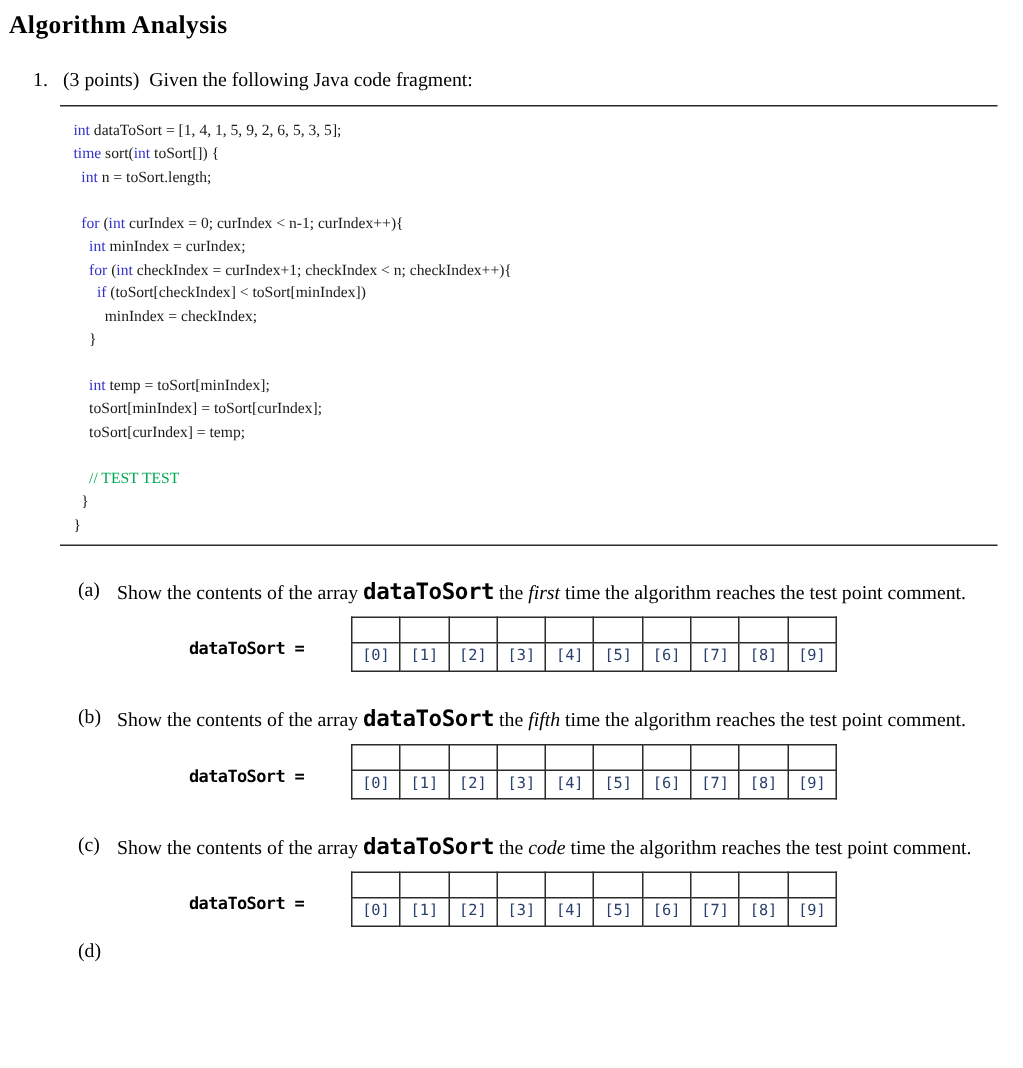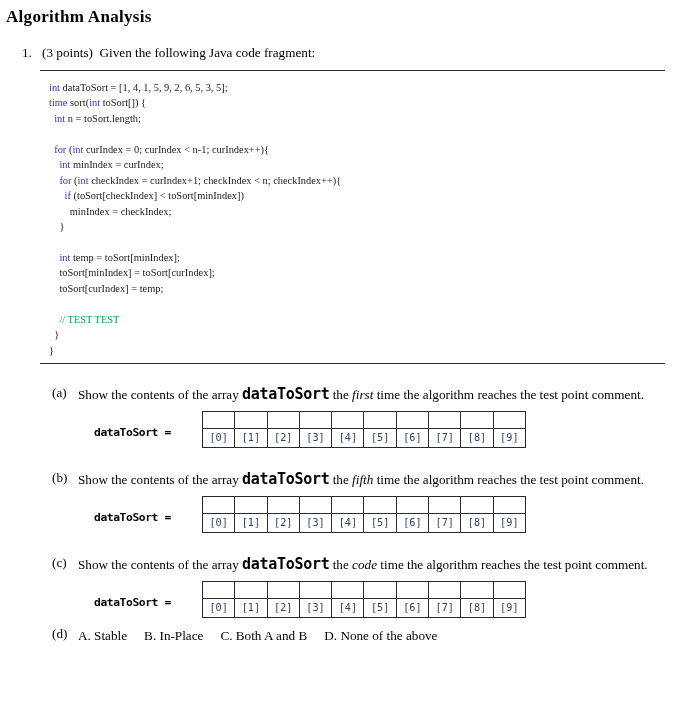--- a/index.html
+++ b/index.html
@@ -98,21 +98,21 @@
     font-size: 15px;
     font-weight: bold;
     letter-spacing: -0.3px;
   }
   .ital { font-style: italic; }
 
   
   .array-row {
     position: relative;
     margin-top: 6px;
-    margin-left: 16px;
+    margin-left: 48px;
     height: 34px;
   }
   .array-name {
     position: absolute;
     left: 0px;
     top: 13px;
     font-family: "DejaVu Sans Mono", "Liberation Mono", monospace;
     font-size: 11.3px;
     font-weight: bold;
     letter-spacing: -0.4px;
@@ -302,16 +302,13 @@
           <td>[9]</td>
         </tr>
       </tbody>
         </table>
     </div>
   </div>
 </div>
 
 <div class="part" style="left:52px; top:626px;">
   <span class="part-label">(d)</span>
-  <div class="choices">
-    <span class="choice">A.  Stable</span><span class="choice">B.  In-Place</span><span class="choice">C.  Both A and B</span><span class="choice">D.  None of the above</span>
-  </div>
 </div>
 
 </body></html>

